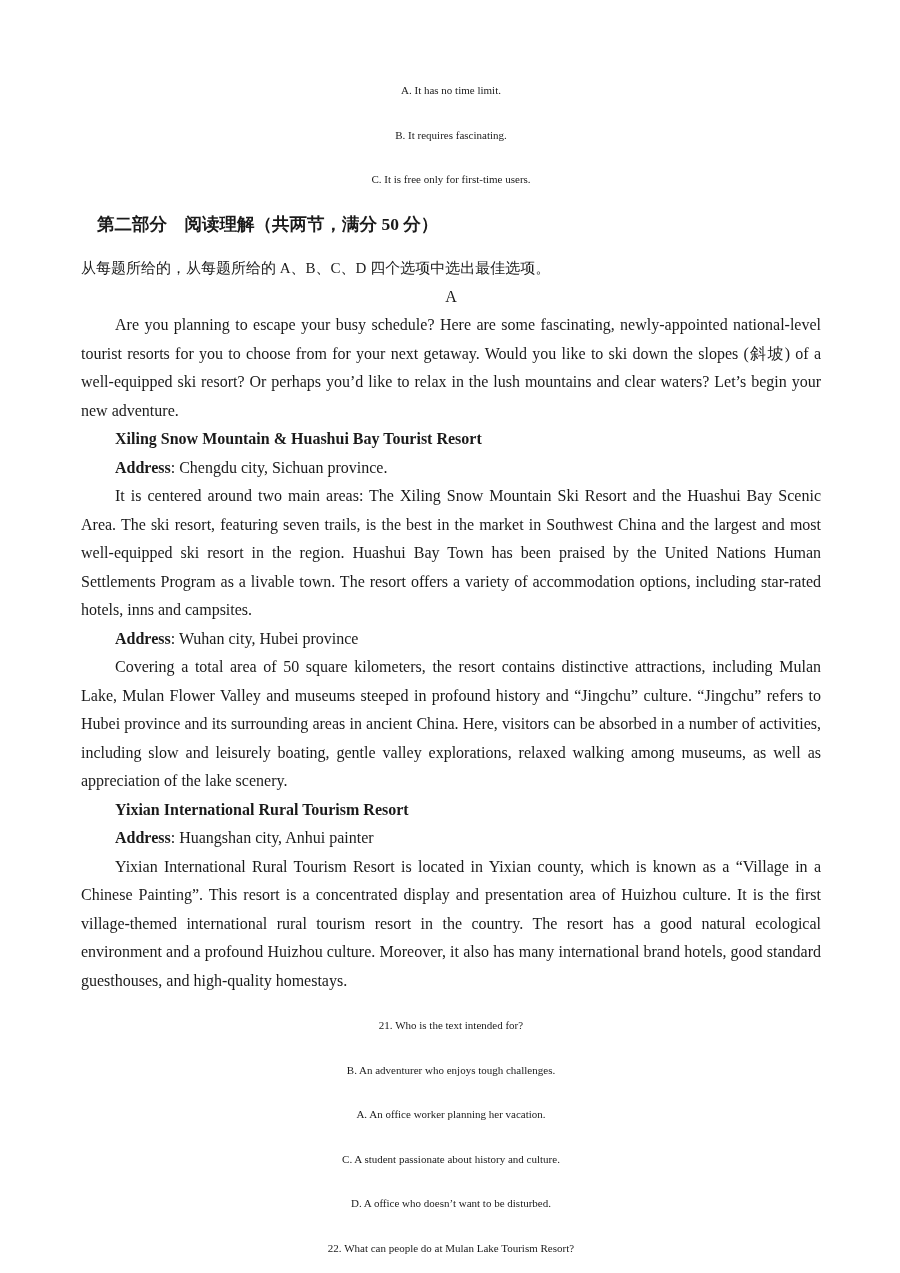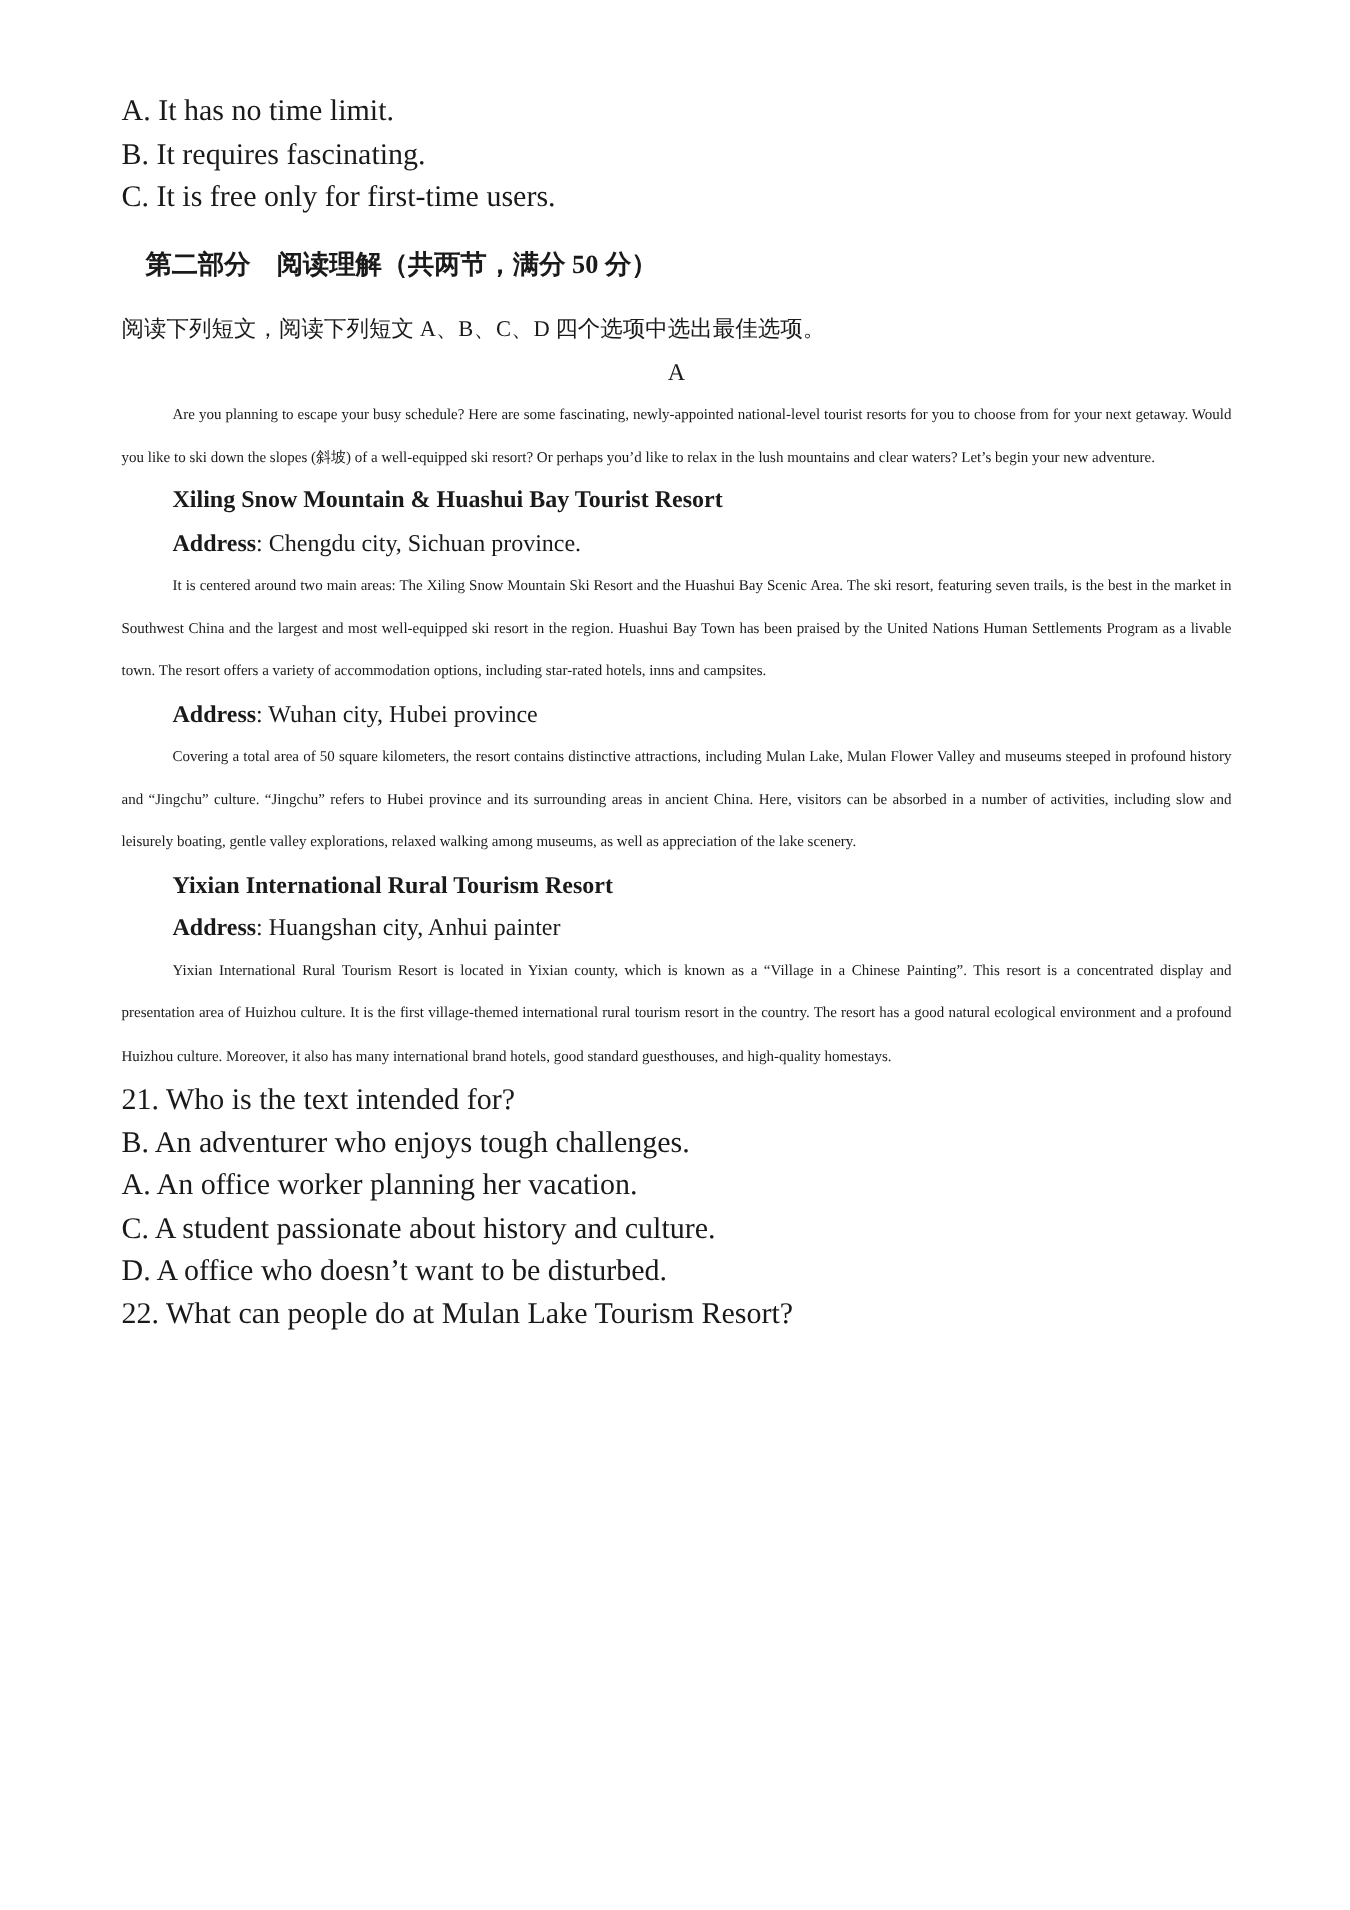--- a/index.html
+++ b/index.html
@@ -13,28 +13,28 @@
     font-family: "Liberation Serif", "DejaVu Serif", serif;
     color: #1a1a1a;
     overflow: hidden;
   }
   .page {
     width: 740px;
     margin: 0;
     padding: 60px 79px 0 81px;
   }
   .line {
-    margin: 0;
-    font-size: 20px;
+    margin: 16px;
+    font-size: 11px;
     line-height: 28.5px;
-    text-align: left;
+    text-align: center;
   }
   .para {
     margin: 0;
-    font-size: 10px;
+    font-size: 16px;
     line-height: 28.5px;
     text-align: justify;
     text-indent: 34px;
   }
   .indented {
     margin: 0;
     font-size: 16px;
     line-height: 28.5px;
     padding-left: 34px;
   }
@@ -60,21 +60,21 @@
 </head>
 <body>
 
 <div class="page">
 
   <p class="line">A. It has no time limit.</p>
   <p class="line">B. It requires fascinating.</p>
   <p class="line">C. It is free only for first-time users.</p>
 
   <p class="cn-heading">第二部分　阅读理解（共两节，满分 50 分）</p>
-  <p class="cn-text">阅读下列短文，阅读下列短文 A、B、C、D 四个选项中选出最佳选项。</p>
+  <p class="cn-text">从每题所给的，从每题所给的 A、B、C、D 四个选项中选出最佳选项。</p>
 
   <p class="centered">A</p>
 
   <p class="para">Are you planning to escape your busy schedule? Here are some fascinating, newly-appointed national-level tourist resorts for you to choose from for your next getaway. Would you like to ski down the slopes (斜坡) of a well-equipped ski resort? Or perhaps you’d like to relax in the lush mountains and clear waters? Let’s begin your new adventure.</p>
 
   <p class="indented bold">Xiling Snow Mountain &amp; Huashui Bay Tourist Resort</p>
   <p class="indented"><span class="bold">Address</span><span>: Chengdu city, Sichuan province.</span></p>
   <p class="para">It is centered around two main areas: The Xiling Snow Mountain Ski Resort and the Huashui Bay Scenic Area. The ski resort, featuring seven trails, is the best in the market in Southwest China and the largest and most well-equipped ski resort in the region. Huashui Bay Town has been praised by the United Nations Human Settlements Program as a livable town. The resort offers a variety of accommodation options, including star-rated hotels, inns and campsites.</p>
 
   <p class="indented"><span class="bold">Address</span><span>: Wuhan city, Hubei province</span></p>

